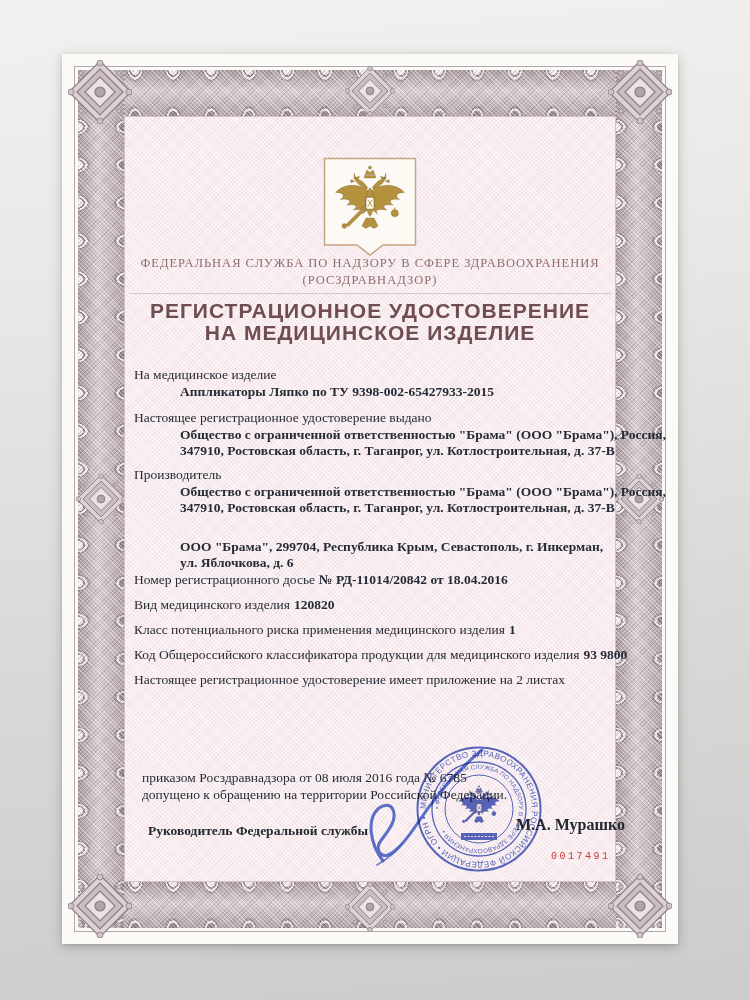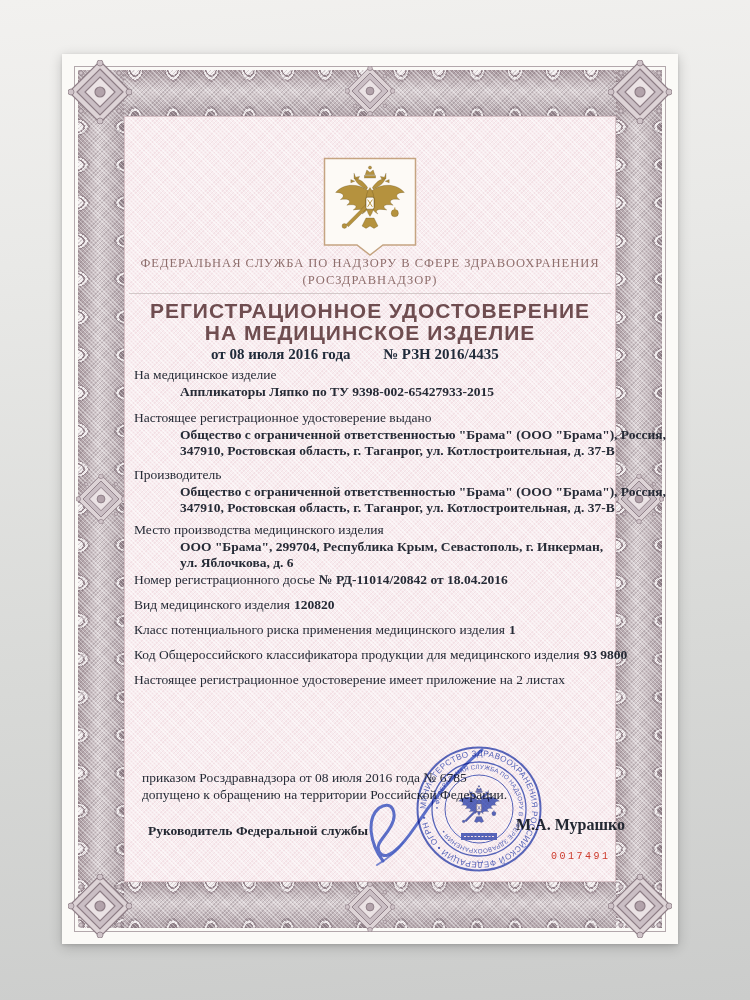--- a/index.html
+++ b/index.html
@@ -160,44 +160,40 @@
         </g>
       </svg>
 
       <div class="authority auth1">ФЕДЕРАЛЬНАЯ СЛУЖБА ПО НАДЗОРУ В СФЕРЕ ЗДРАВООХРАНЕНИЯ</div>
       <div class="authority auth2">(РОСЗДРАВНАДЗОР)</div>
       <div class="divider"></div>
 
       <div class="doc-title t1">РЕГИСТРАЦИОННОЕ УДОСТОВЕРЕНИЕ</div>
       <div class="doc-title t2">НА МЕДИЦИНСКОЕ ИЗДЕЛИЕ</div>
 
-      <div class="daterow">
-        <span class="date">от  08 июля 2016 года</span>
-        <span class="num">№  РЗН 2016/4435</span>
-      </div>
 
       <p class="para" style="top:250px">
         <span>На медицинское изделие</span><br>
         <b>Аппликаторы Ляпко по ТУ 9398-002-65427933-2015</b>
       </p>
 
       <p class="para" style="top:293px">
         <span>Настоящее регистрационное удостоверение выдано</span><br>
         <b>Общество с ограниченной ответственностью "Брама" (ООО "Брама"), Россия,</b><br>
         <b>347910, Ростовская область, г. Таганрог, ул. Котлостроительная, д. 37-В</b>
       </p>
 
       <p class="para" style="top:350px">
         <span>Производитель</span><br>
         <b>Общество с ограниченной ответственностью "Брама" (ООО "Брама"), Россия,</b><br>
         <b>347910, Ростовская область, г. Таганрог, ул. Котлостроительная, д. 37-В</b>
       </p>
 
       <p class="para" style="top:405px">
-        <span>Место производства медицинского изделия</span><br>
+        <br>
         <b>ООО "Брама", 299704, Республика Крым, Севастополь, г. Инкерман,</b><br>
         <b>ул. Яблочкова, д. 6</b>
       </p>
 
       <p class="para" style="top:455px">
         <span>Номер регистрационного досье</span><b class="val">№ РД-11014/20842 от 18.04.2016</b>
       </p>
 
       <p class="para" style="top:480px">
         <span>Вид медицинского изделия</span><b class="val">120820</b>

